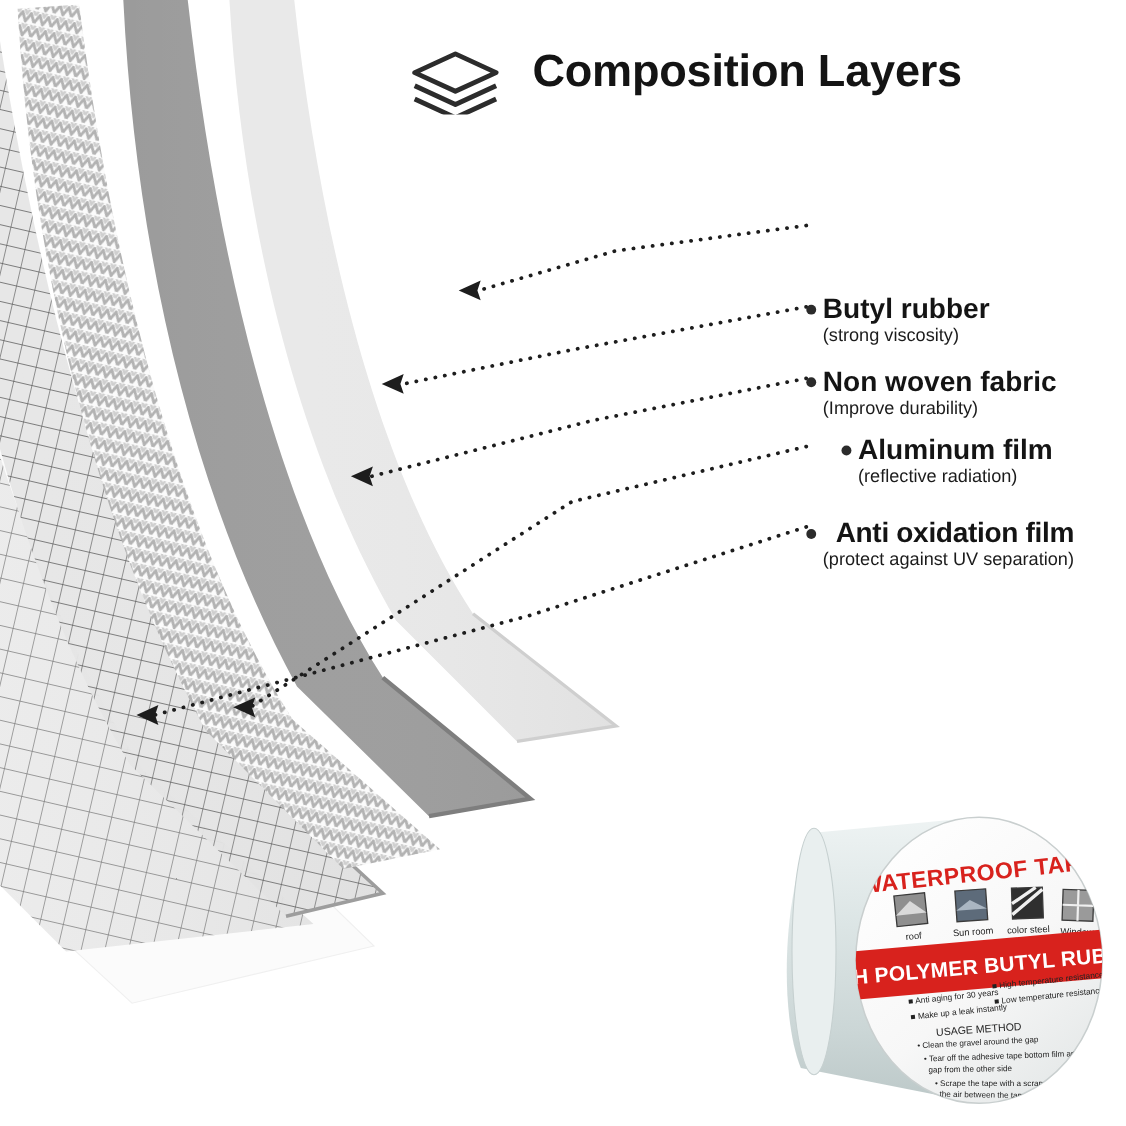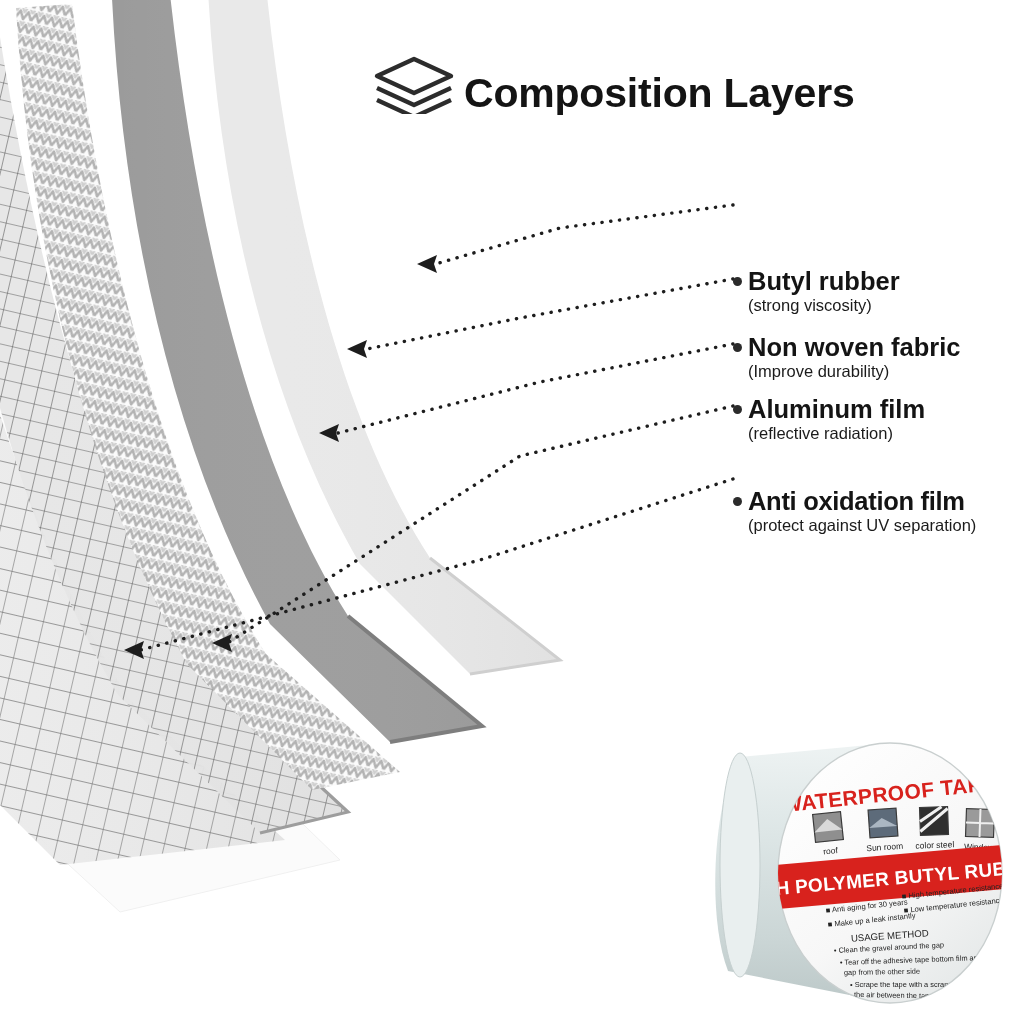--- a/index.html
+++ b/index.html
@@ -2,39 +2,39 @@
 <html><head>
 <meta charset="utf-8">
 <style>
   html,body{margin:0;padding:0;background:#fff;}
   body{width:1024px;height:1024px;overflow:hidden;
        font-family:"Liberation Sans","DejaVu Sans",sans-serif;}
   #stage{position:relative;width:1024px;height:1024px;background:#fff;overflow:hidden;}
 
   
   #header{position:absolute;left:372px;top:44px;width:640px;height:70px;
-          display:flex;align-items:flex-end;gap:8px;}
+          display:flex;align-items:flex-start;gap:28px;}
   #layers-icon{width:84px;height:60px;flex:0 0 auto;}
   #title{font-size:41px;font-weight:bold;color:#141414;letter-spacing:-0.2px;
          white-space:nowrap;line-height:1;}
 
   
   #stack{position:absolute;left:-300px;top:-40px;width:1060px;height:1000px;}
   #stack svg{display:block;width:100%;height:100%;overflow:visible;}
 
   
   .callout{position:absolute;left:748px;}
   .callout .ctitle{font-size:25.5px;font-weight:bold;color:#141414;
                    white-space:nowrap;line-height:1.04;}
   .callout .csub{font-size:16.5px;color:#1b1b1b;white-space:nowrap;
                  line-height:1.15;margin-top:1px;}
   .cdot{position:absolute;width:9px;height:9px;border-radius:50%;
         background:#2b2b2b;left:-15px;top:9px;}
   .c0{top:196px;} .c1{top:268px;} .c2{top:334px;}
-  .c3{top:396px;} .c4{top:488px;}
+  .c3{top:396px;margin-left:32px;} .c4{top:472px;text-align:right;}
   .c4 .ctitle{letter-spacing:-0.3px;}
 
   
   #leaders{position:absolute;left:0;top:0;width:1024px;height:1024px;
            pointer-events:none;}
 
   
   #roll{position:absolute;left:694px;top:735px;width:320px;height:275px;}
   #roll svg{display:block;width:100%;height:100%;}
 </style>

